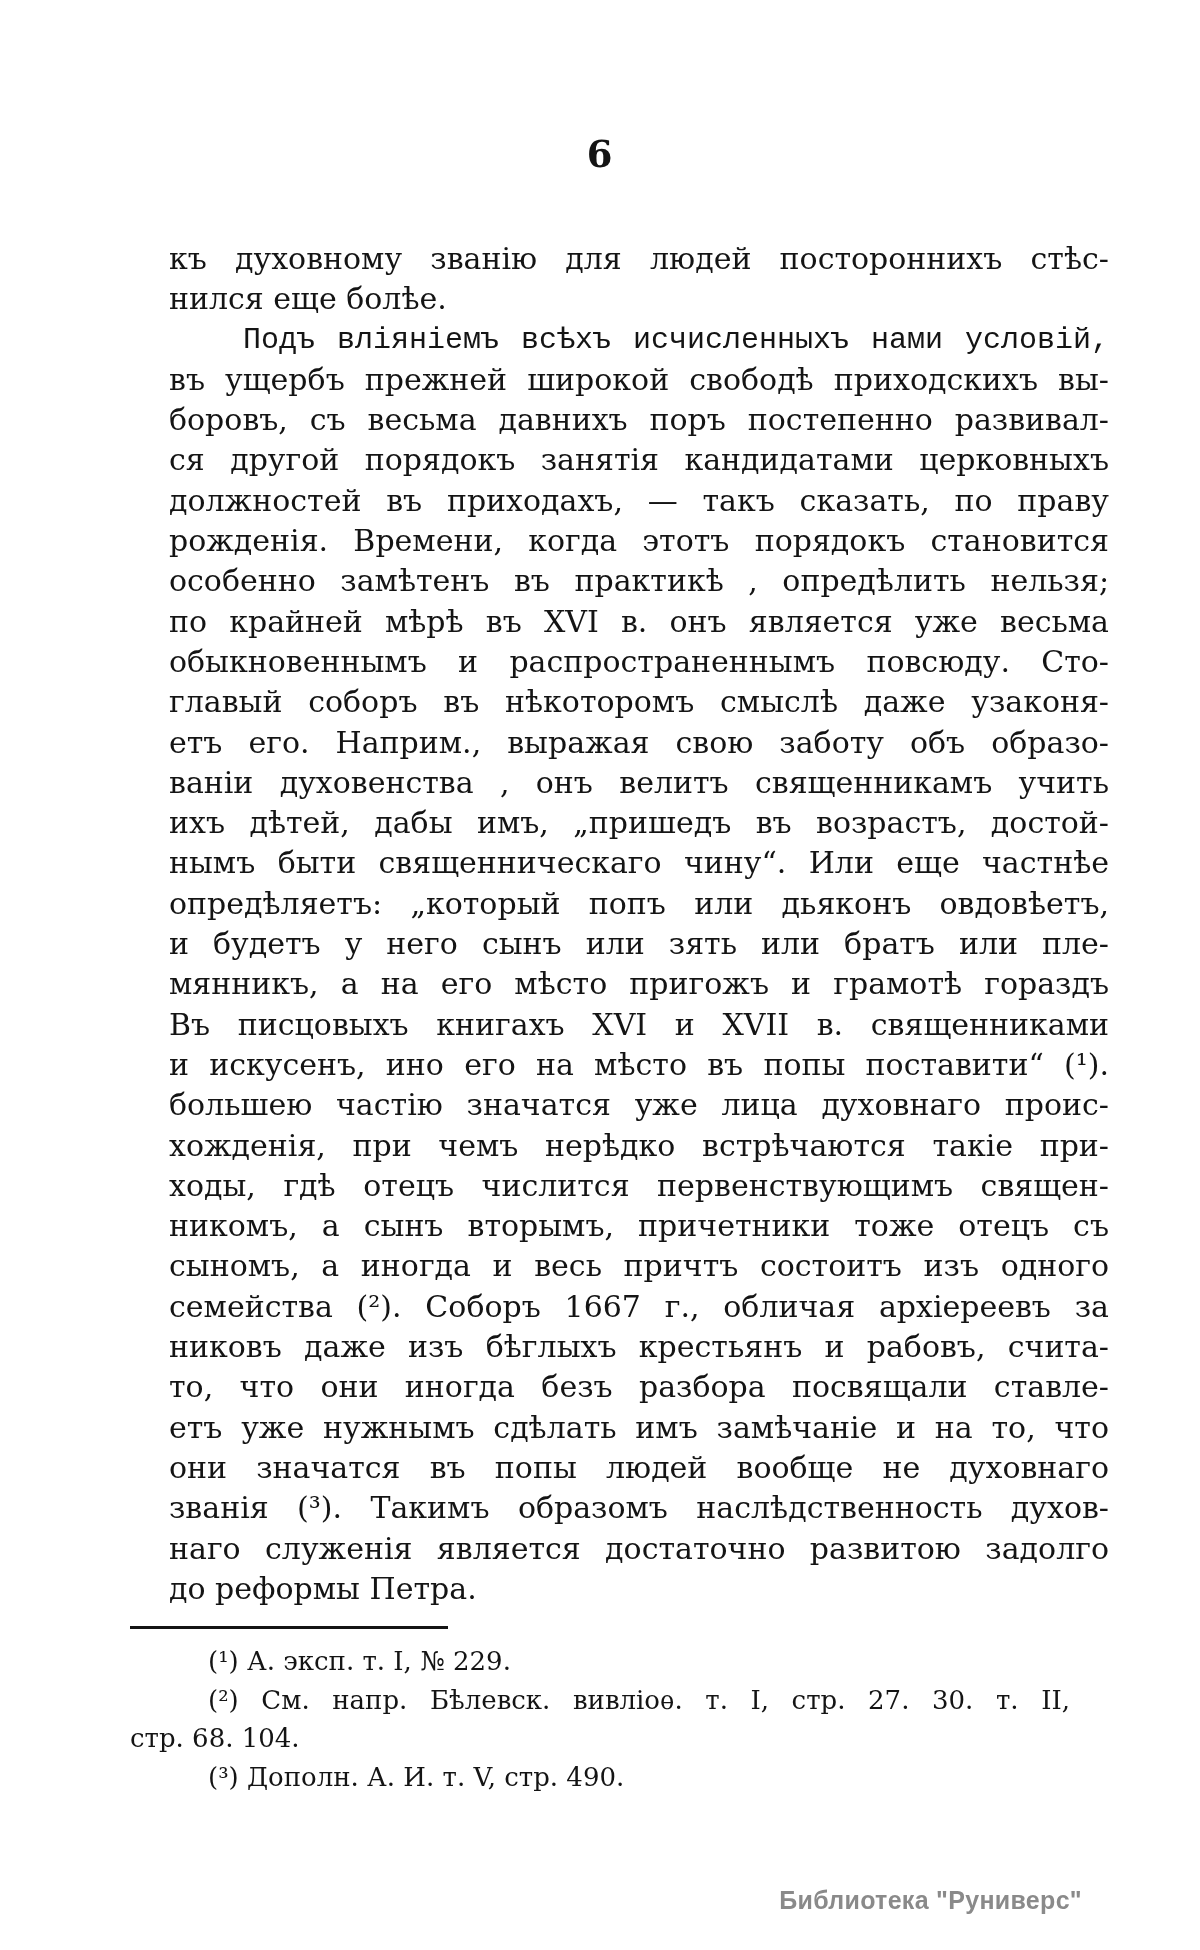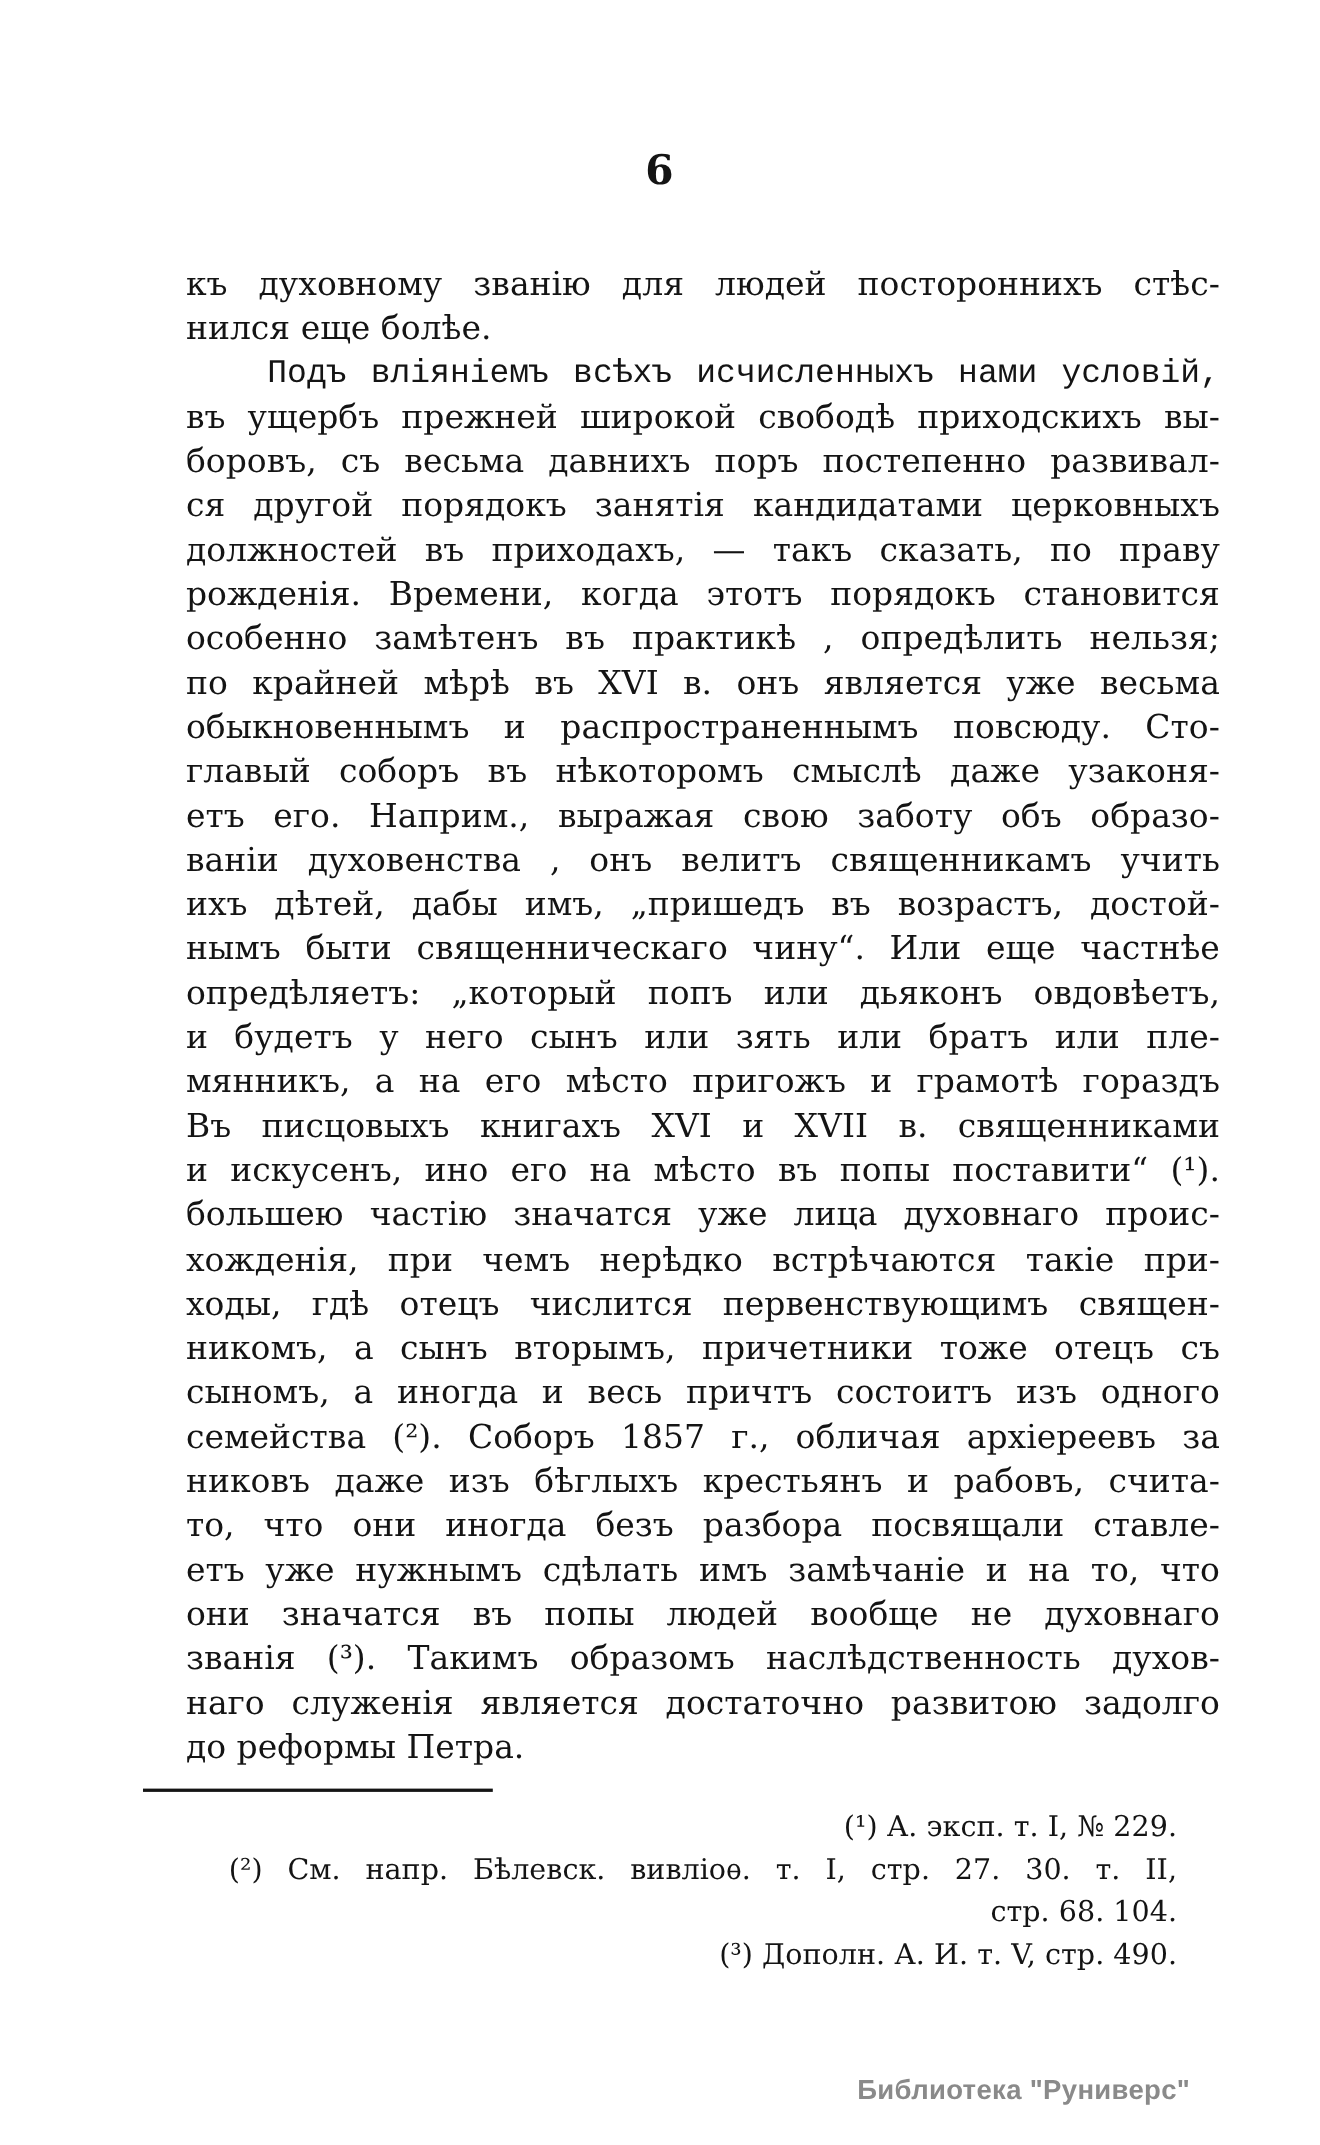--- a/index.html
+++ b/index.html
@@ -45,21 +45,21 @@
     background: #141414;
   }
   .footnotes {
     position: absolute;
     top: 1642px;
     left: 130px;
     width: 940px;
     font-size: 26px;
     line-height: 38.5px;
   }
-  .fline { width: 100%; text-align: right; }
+  .fline { width: 100%; }
   .fline.just { text-align: justify; text-align-last: justify; }
   .fline.indent { padding-left: 78px; box-sizing: border-box; }
   .watermark {
     position: absolute;
     top: 1886px;
     right: 118px;
     font-family: "Liberation Sans", "DejaVu Sans", sans-serif;
     font-size: 25px;
     font-weight: bold;
     color: #8a8a8a;
@@ -92,21 +92,21 @@
       <div class="bline just">опредѣляетъ: „который попъ или дьяконъ овдовѣетъ,</div>
       <div class="bline just">и будетъ у него сынъ или зять или братъ или пле-</div>
       <div class="bline just">мянникъ, а на его мѣсто пригожъ и грамотѣ гораздъ</div>
       <div class="bline just">Въ писцовыхъ книгахъ XVI и XVII в. священниками</div>
       <div class="bline just">и искусенъ, ино его на мѣсто въ попы поставити“ (¹).</div>
       <div class="bline just">большею частію значатся уже лица духовнаго проис-</div>
       <div class="bline just">хожденія, при чемъ нерѣдко встрѣчаются такіе при-</div>
       <div class="bline just">ходы, гдѣ отецъ числится первенствующимъ священ-</div>
       <div class="bline just">никомъ, а сынъ вторымъ, причетники тоже отецъ съ</div>
       <div class="bline just">сыномъ, а иногда и весь причтъ состоитъ изъ одного</div>
-      <div class="bline just">семейства (²). Соборъ 1857 г., обличая архіереевъ за</div>
+      <div class="bline just">семейства (²). Соборъ 1667 г., обличая архіереевъ за</div>
       <div class="bline just">никовъ даже изъ бѣглыхъ крестьянъ и рабовъ, счита-</div>
       <div class="bline just">то, что они иногда безъ разбора посвящали ставле-</div>
       <div class="bline just">етъ уже нужнымъ сдѣлать имъ замѣчаніе и на то, что</div>
       <div class="bline just">они значатся въ попы людей вообще не духовнаго</div>
       <div class="bline just">званія (³). Такимъ образомъ наслѣдственность духов-</div>
       <div class="bline just">наго служенія является достаточно развитою задолго</div>
       <div class="bline">до реформы Петра.</div>
     </div>
 
   <div class="footnote-rule"></div>

